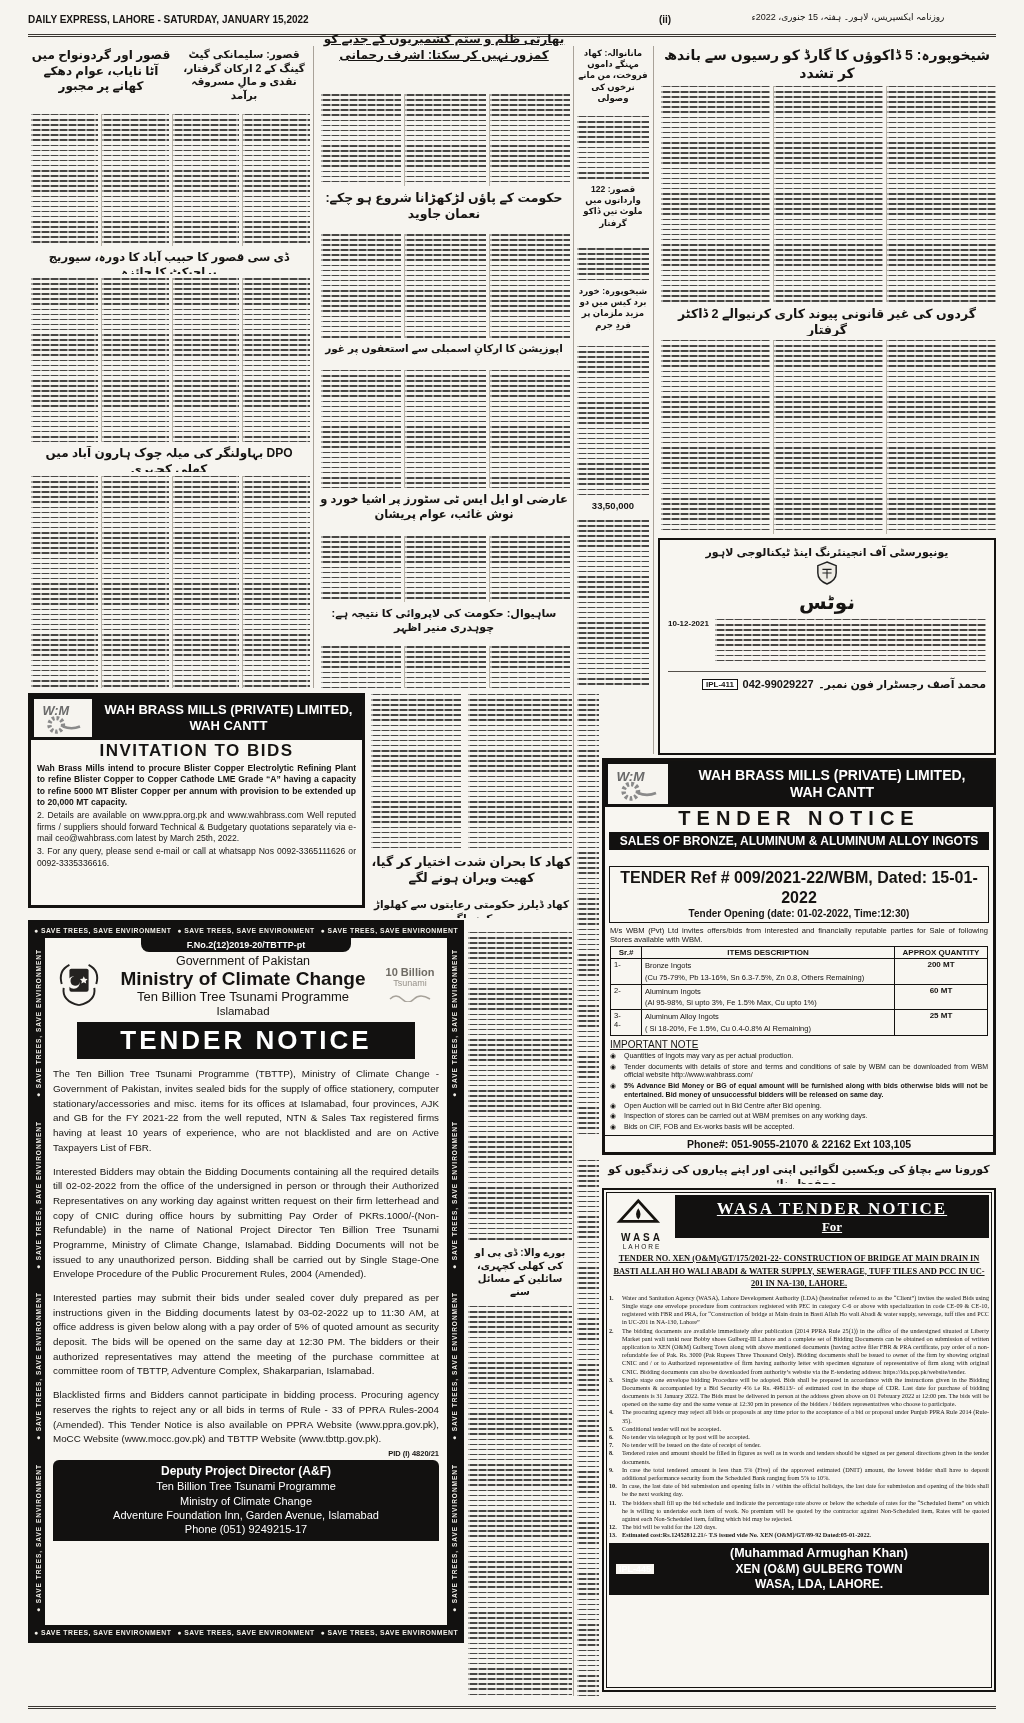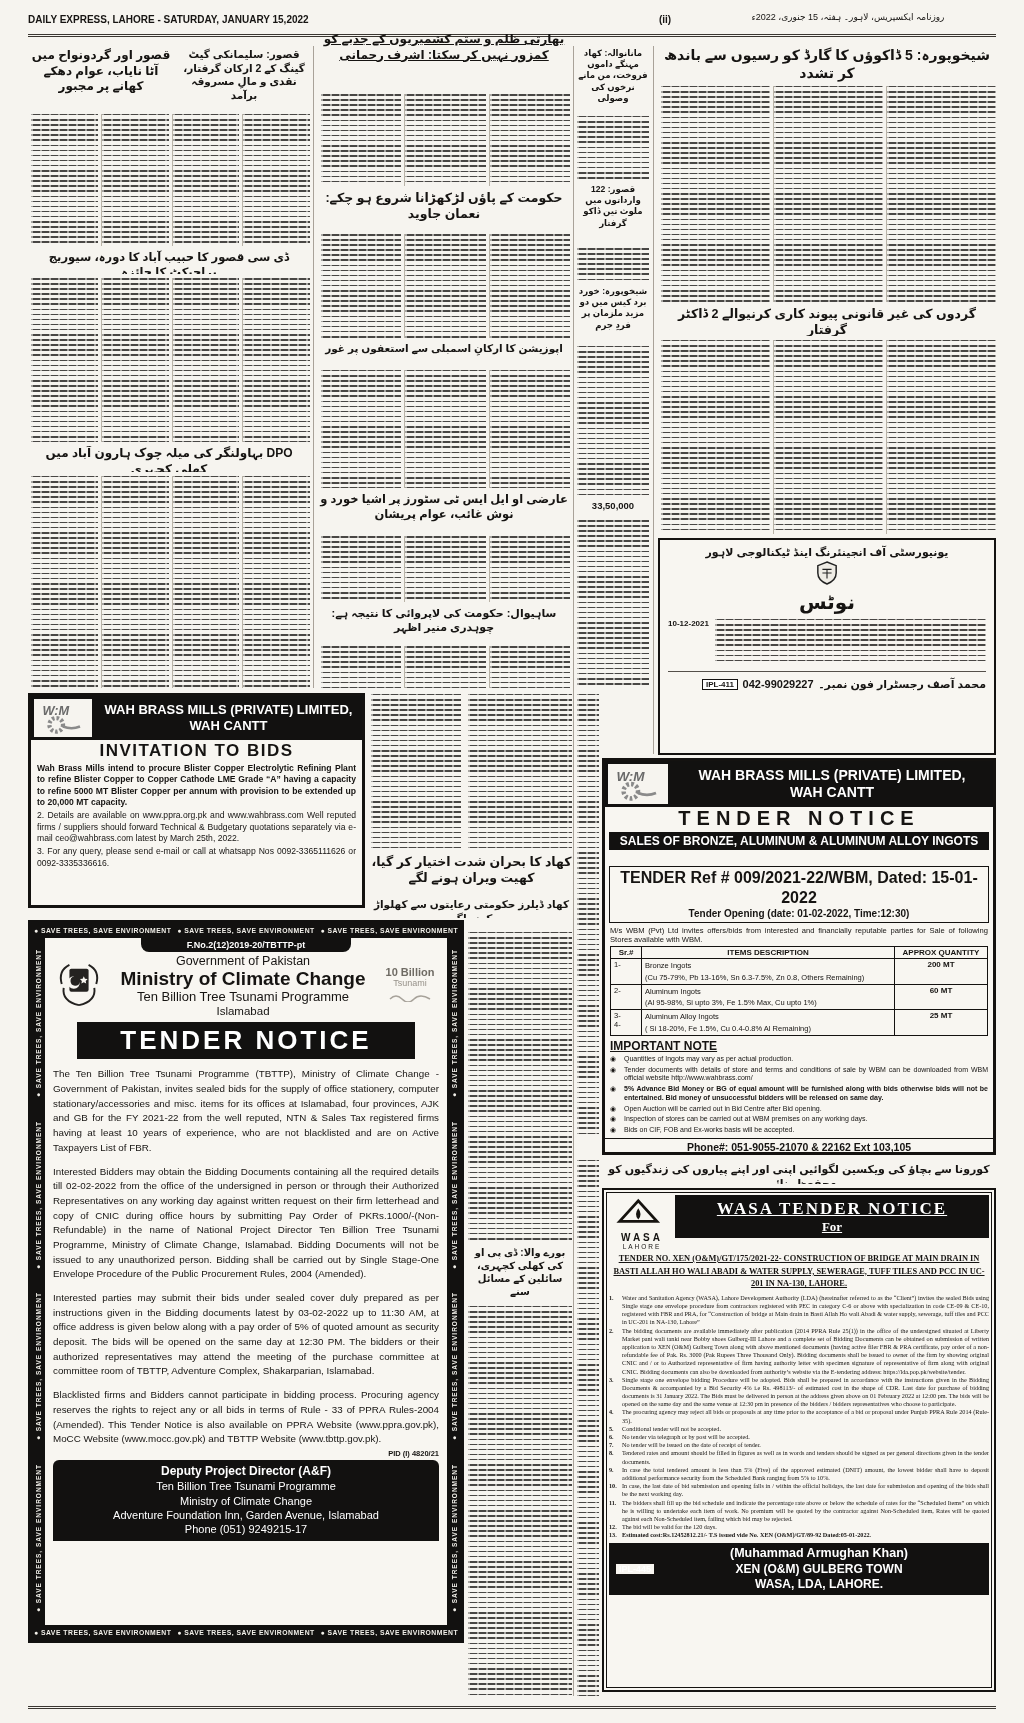--- a/index.html
+++ b/index.html
@@ -295,21 +295,21 @@
           <td style="font-size:7.5px;line-height:1.5;">
             <div>Aluminum Alloy Ingots</div>
             <div>( Si 18-20%, Fe 1.5%, Cu 0.4-0.8% Al Remaining)</div>
           </td>
           <td style="font-size:8px;font-weight:bold;text-align:center;">25 MT</td>
         </tr>
       </tbody>
         </table>
     </div>
     <div style="margin:3px 5px 0;">
-      <div style="font-size:12px;font-weight:bold;text-decoration:underline;">IMPORTANT NOTE</div>
+      <div style="font-size:10px;font-weight:normal;text-decoration:underline;">IMPORTANT NOTE</div>
       <div class="note-row">
         <span class="blt">◉</span>
         <span class="ntx" style="font-weight:normal;">Quantities of Ingots may vary as per actual production.</span>
       </div>
       <div class="note-row">
         <span class="blt">◉</span>
         <span class="ntx" style="font-weight:normal;">Tender documents with details of store and terms and conditions of sale by WBM can be downloaded from WBM official website http://www.wahbrass.com/</span>
       </div>
       <div class="note-row">
         <span class="blt">◉</span>

